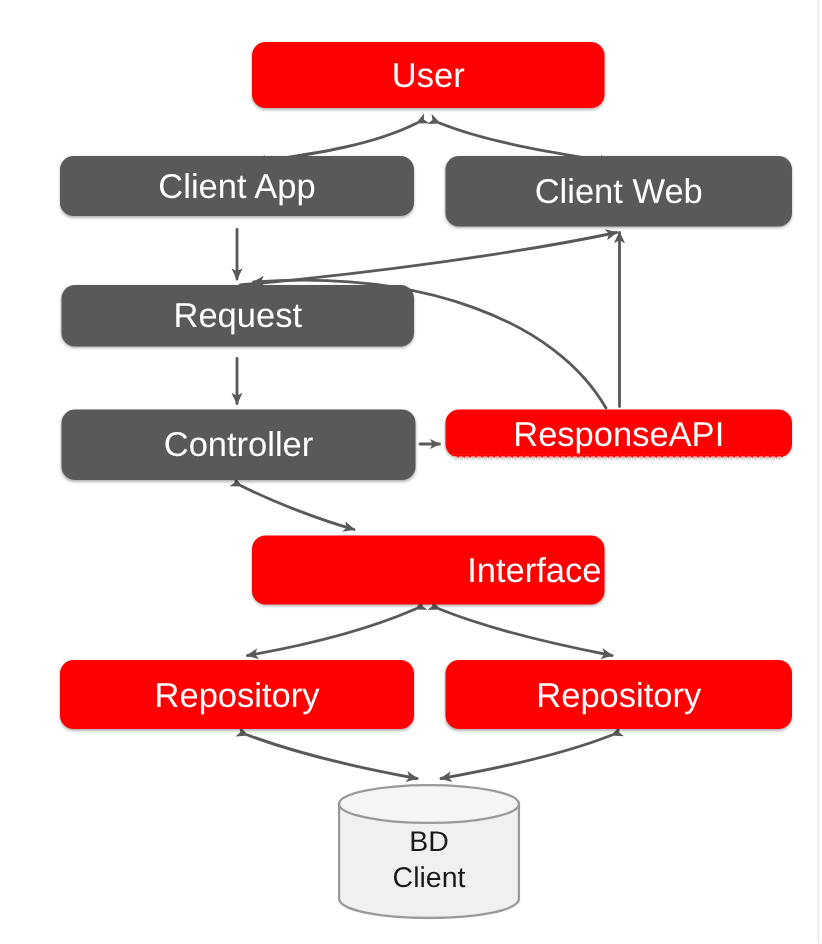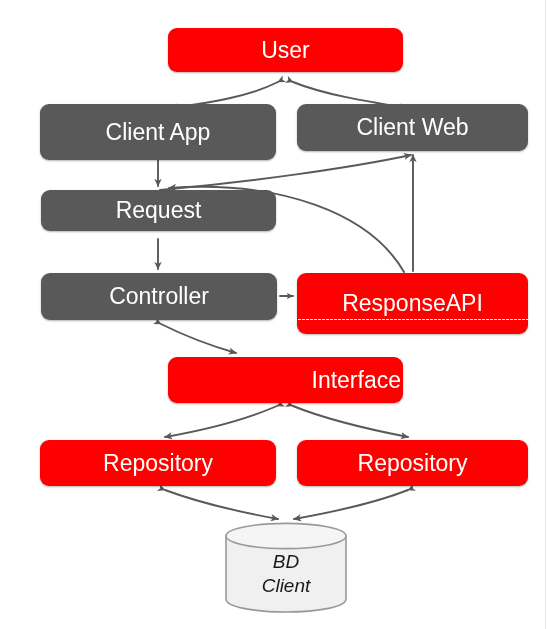--- a/index.html
+++ b/index.html
@@ -68,21 +68,20 @@
     height: 4px;
     background-image:
       radial-gradient(circle at 1.5px 3px, rgba(255,255,255,0) 1.2px, #ffffff 1.3px, #ffffff 1.9px, rgba(255,255,255,0) 2.0px);
     background-size: 4px 4px;
     background-repeat: repeat-x;
     opacity: 0.95;
   }
   .db {
     position: absolute;
     z-index: 3;
-    font-style: italic;
   }
   .db-text {
     position: absolute;
     left: 0;
     width: 100%;
     text-align: center;
     color: #1a1a1a;
     font-size: 19px;
     line-height: 1.25;
     z-index: 4;
@@ -133,37 +132,37 @@
       <path d="M 165,490 C 200,503 245,513 278,519" marker-start="url(#ah)" marker-end="url(#ah)"></path>
 
       <path d="M 408,490 C 375,503 328,513 294,519" marker-start="url(#ah)" marker-end="url(#ah)"></path>
     </g>
   </svg>
 
   <div class="node red" style="left:168px; top:28px; width:235px; height:44px;">
     <span class="label">User</span>
   </div>
 
-  <div class="node gray" style="left:40px; top:104px; width:236px; height:56px;">
+  <div class="node gray" style="left:40px; top:104px; width:236px; height:40px;">
     <span class="label">Client App</span>
   </div>
 
   <div class="node gray" style="left:297px; top:104px; width:231px; height:47px;">
     <span class="label">Client Web</span>
   </div>
 
   <div class="node gray" style="left:41px; top:190px; width:235px; height:41px;">
     <span class="label">Request</span>
   </div>
 
   <div class="node gray" style="left:41px; top:273px; width:236px; height:47px;">
     <span class="label">Controller</span>
   </div>
 
-  <div class="node red misspelled" style="left:297px; top:273px; width:231px; height:61px;">
+  <div class="node red misspelled" style="left:297px; top:273px; width:231px; height:32px;">
     <span class="label">ResponseAPI</span>
   </div>
 
   <div class="node red" style="left:168px; top:357px; width:235px; height:46px;justify-content:flex-end;">
     <span class="label">Interface</span>
   </div>
 
   <div class="node red" style="left:40px; top:440px; width:236px; height:46px;">
     <span class="label">Repository</span>
   </div>

